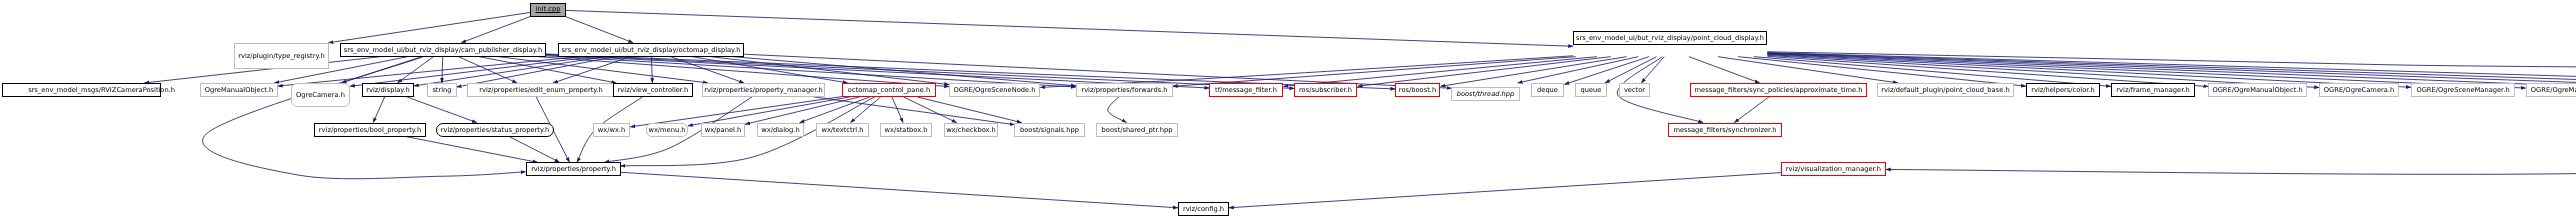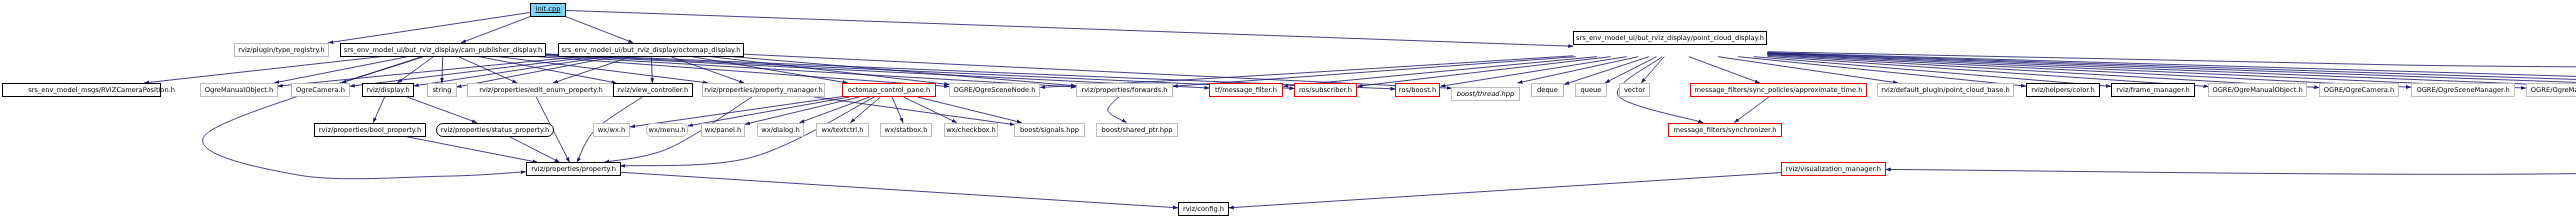--- a/index.html
+++ b/index.html
@@ -17,21 +17,21 @@
     background:#ffffff;
     color:#000000;
     font-size:6.7px;
     white-space:nowrap;
     box-sizing:border-box;
     line-height:1;
   }
   .node.ext{border:0.5px solid #bdbdbd;}
   .node.doc{border:1px solid #000000;}
   .node.red{border:1px solid #ee0000;}
-  .node.main{border:1px solid #000000;background:#7dd3fc;text-decoration:underline;}
+  .node.main{border:1px solid #000000;background:#a3a3a3;text-decoration:underline;}
 </style>
 </head>
 <body>
 
 <div id="graph">
   <svg id="edges" xmlns="http://www.w3.org/2000/svg" viewBox="0 0 5995 427">
     <defs>
       <marker id="arrow" markerWidth="11" markerHeight="9" refX="9.5" refY="4.5" orient="auto" markerUnits="userSpaceOnUse">
         <path d="M0,0.8 L10,4.5 L0,8.2 z" fill="#191970"></path>
       </marker>
@@ -107,27 +107,27 @@
         <path d="M1697.5862068965516,188 C1657.9885057471263,207.5 1542.2643678160919,282.61877394636014 1460,305 C1377.7356321839081,327.38122605363986 1246.6666666666667,319.4061302681992 1204,322.28735632183907" stroke-width="1.6" marker-end="url(#arrow)"></path>
         <path d="M787.077922077922,265 L1042.922077922078,315" stroke-width="1.6" marker-end="url(#arrow)"></path>
         <path d="M988.2987012987013,265 L1085.7012987012988,315" stroke-width="1.6" marker-end="url(#arrow)"></path>
         <path d="M3433.2662337662337,188 L3365.7337662337663,238" stroke-width="1.6" marker-end="url(#arrow)"></path>
         <path d="M1204,334.36514098896606 L2286,403.3442991418063" stroke-width="1.6" marker-end="url(#arrow)"></path>
         <path d="M3457,334.97342600163535 L2385,403.3430089942764" stroke-width="1.6" marker-end="url(#arrow)"></path>
       </g>
   </svg>
 
 <div class="node main" style="left: 530px; top: 2.6px; width: 36px; height: 14.4px;">init.cpp</div>
-    <div class="node ext" style="left: 234px; top: 43px; width: 95px; height: 14px;">rviz/plugin/type_registry.h</div>
+    <div class="node ext" style="left: 234px; top: 43px; width: 95px; height: 26px;">rviz/plugin/type_registry.h</div>
     <div class="node doc" style="left: 340px; top: 43px; width: 206px; height: 14px;">srs_env_model_ui/but_rviz_display/cam_publisher_display.h</div>
     <div class="node doc" style="left: 558px; top: 43px; width: 186px; height: 14px;">srs_env_model_ui/but_rviz_display/octomap_display.h</div>
     <div class="node doc" style="left: 1573px; top: 31px; width: 194px; height: 14px;">srs_env_model_ui/but_rviz_display/point_cloud_display.h</div>
     <div class="node doc" style="left: 2.1px; top: 83px; width: 159px; height: 14px; padding-left: 40px;">srs_env_model_msgs/RVIZCameraPosition.h</div>
     <div class="node ext" style="left: 200px; top: 83px; width: 78px; height: 14px;">OgreManualObject.h</div>
-    <div class="node ext" style="left: 291px; top: 83px; width: 59px; height: 14px;">OgreCamera.h</div>
+    <div class="node ext" style="left: 291px; top: 83px; width: 59px; height: 24px; border-radius: 6px;">OgreCamera.h</div>
     <div class="node doc" style="left: 362px; top: 83px; width: 52px; height: 14px;">rviz/display.h</div>
     <div class="node ext" style="left: 427px; top: 83px; width: 30px; height: 14px;">string</div>
     <div class="node ext" style="left: 467px; top: 83px; width: 148px; height: 14px;">rviz/properties/edit_enum_property.h</div>
     <div class="node doc" style="left: 613px; top: 83px; width: 80px; height: 14px; text-align: center;">rviz/view_controller.h</div>
     <div class="node ext" style="left: 702px; top: 83px; width: 123px; height: 14px;">rviz/properties/property_manager.h</div>
     <div class="node red" style="left: 842px; top: 83px; width: 94px; height: 14px;">octomap_control_pane.h</div>
     <div class="node ext" style="left: 949px; top: 83px; width: 91px; height: 14px;">OGRE/OgreSceneNode.h</div>
     <div class="node ext" style="left: 1076px; top: 83px; width: 97px; height: 14px;">rviz/properties/forwards.h</div>
     <div class="node red" style="left: 1209px; top: 83px; width: 74px; height: 14px;">tf/message_filter.h</div>
     <div class="node red" style="left: 1294px; top: 83px; width: 63px; height: 14px;">ros/subscriber.h</div>

